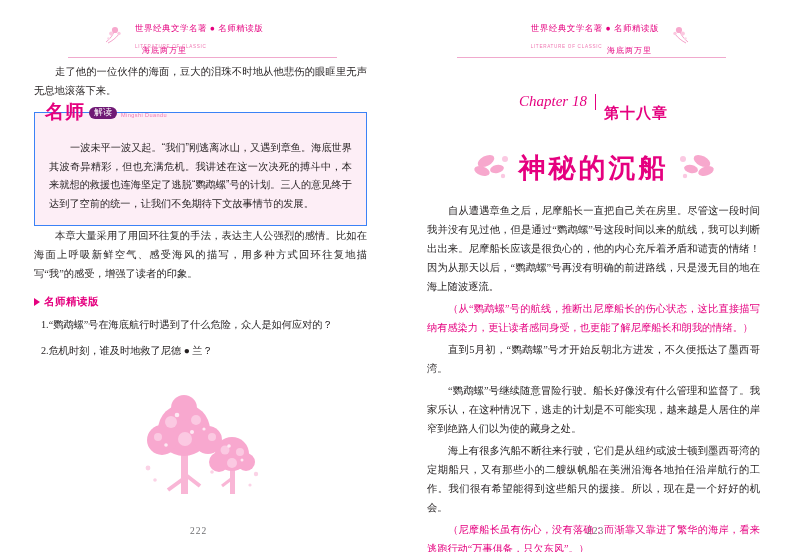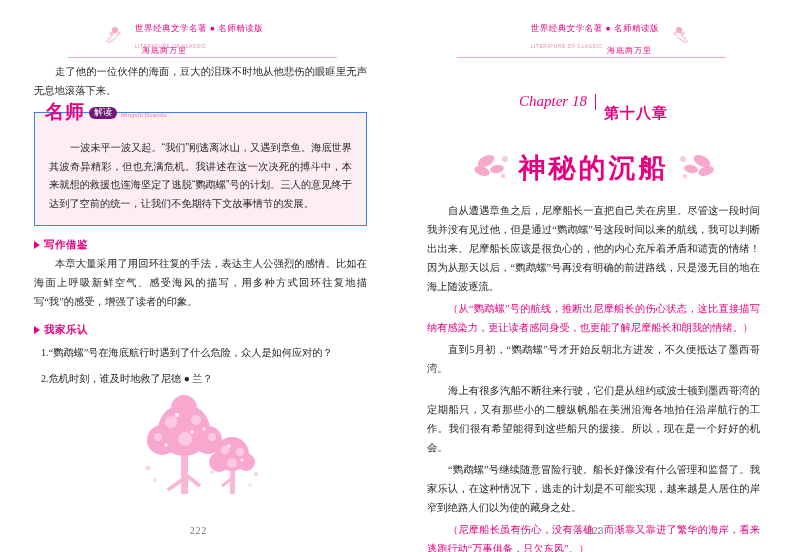--- a/index.html
+++ b/index.html
@@ -275,29 +275,25 @@
 
     <div class="notebox">
       <div class="title-badge">
         <span class="badge-cn">名师</span>
         <span class="badge-tag">解读</span>
         <span class="badge-en">Mingshi Duandu</span>
       </div>
       <p>一波未平一波又起。“我们”刚逃离冰山，又遇到章鱼。海底世界其波奇异精彩，但也充满危机。我讲述在这一次决死的搏斗中，本来就想的救援也连海坚定了逃脱“鹦鹉螺”号的计划。三人的意见终于达到了空前的统一，让我们不免期待下文故事情节的发展。</p>
     </div>
 
+    <p class="body">本章大量采用了用回环往复的手法，表达主人公强烈的感情。比如在海面上呼吸新鲜空气、感受海风的描写，用多种方式回环往复地描写“我”的感受，增强了读者的印象。</p>
+
     <div class="sub-head">
       <span class="sub-bullet"></span>
-      <span class="sub-label">写作借鉴</span>
-    </div>
-    <p class="body">本章大量采用了用回环往复的手法，表达主人公强烈的感情。比如在海面上呼吸新鲜空气、感受海风的描写，用多种方式回环往复地描写“我”的感受，增强了读者的印象。</p>
-
-    <div class="sub-head">
-      <span class="sub-bullet"></span>
-      <span class="sub-label">我家乐认</span>
+      <span class="sub-label">名师精读版</span>
     </div>
     <p class="qa">1.“鹦鹉螺”号在海底航行时遇到了什么危险，众人是如何应对的？</p>
     <p class="qa">2.危机时刻，谁及时地救了尼德 ● 兰？</p>
 
     <div class="illus">
       <svg width="150" height="120" viewBox="0 0 150 120">
 
         <g>
           <rect x="57" y="72" width="7" height="40" fill="#f9b6d6"></rect>
           <path d="M60.5 96 L44 108" stroke="#f9b6d6" stroke-width="4" fill="none"></path>
@@ -414,20 +410,20 @@
             <circle cx="8" cy="10" r="3"></circle>
             <circle cx="10" cy="27" r="2.2"></circle>
           </g>
         </svg>
       </span>
     </div>
 
     <p class="body">自从遭遇章鱼之后，尼摩船长一直把自己关在房里。尽管这一段时间我并没有见过他，但是通过“鹦鹉螺”号这段时间以来的航线，我可以判断出出来。尼摩船长应该是很负心的，他的内心充斥着矛盾和谴责的情绪！因为从那天以后，“鹦鹉螺”号再没有明确的前进路线，只是漫无目的地在海上随波逐流。</p>
     <p class="handwrite">（从“鹦鹉螺”号的航线，推断出尼摩船长的伤心状态，这比直接描写纳有感染力，更让读者感同身受，也更能了解尼摩船长和朗我的情绪。）</p>
     <p class="body">直到5月初，“鹦鹉螺”号才开始反朝北方进发，不久便抵达了墨西哥湾。</p>
+    <p class="body">“鹦鹉螺”号继续随意冒险行驶。船长好像没有什么管理和监督了。我家乐认，在这种情况下，逃走的计划是不可能实现，越来越是人居住的岸窄到绝路人们以为使的藏身之处。</p>
     <p class="body">海上有很多汽船不断往来行驶，它们是从纽约或波士顿到墨西哥湾的定期船只，又有那些小的二艘纵帆船在美洲沿海各地拍任沿岸航行的工作。我们很有希望能得到这些船只的援接。所以，现在是一个好好的机会。</p>
-    <p class="body">“鹦鹉螺”号继续随意冒险行驶。船长好像没有什么管理和监督了。我家乐认，在这种情况下，逃走的计划是不可能实现，越来越是人居住的岸窄到绝路人们以为使的藏身之处。</p>
     <p class="handwrite">（尼摩船长虽有伤心，没有落确；而渐靠又靠进了繁华的海岸，看来逃跑行动“万事俱备，只欠东风”。）</p>
 
     <div class="folio">223</div>
   </div>
 
 </div>
 
 </body></html>

